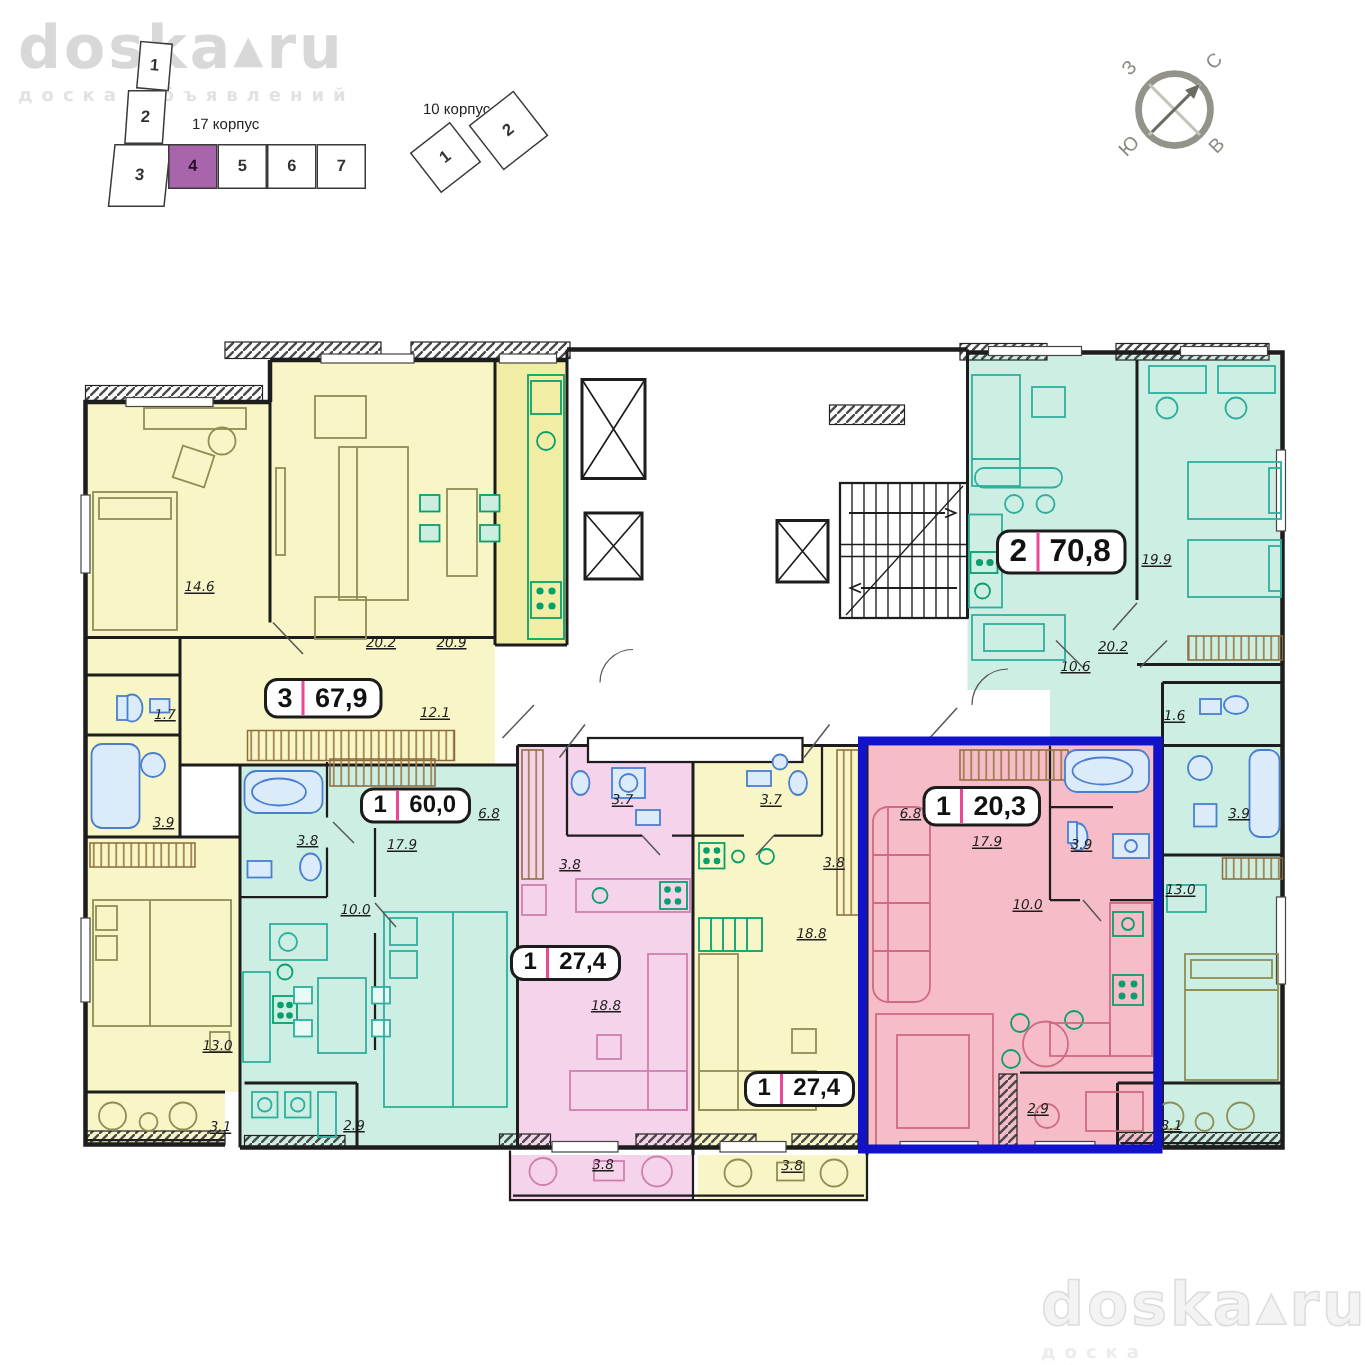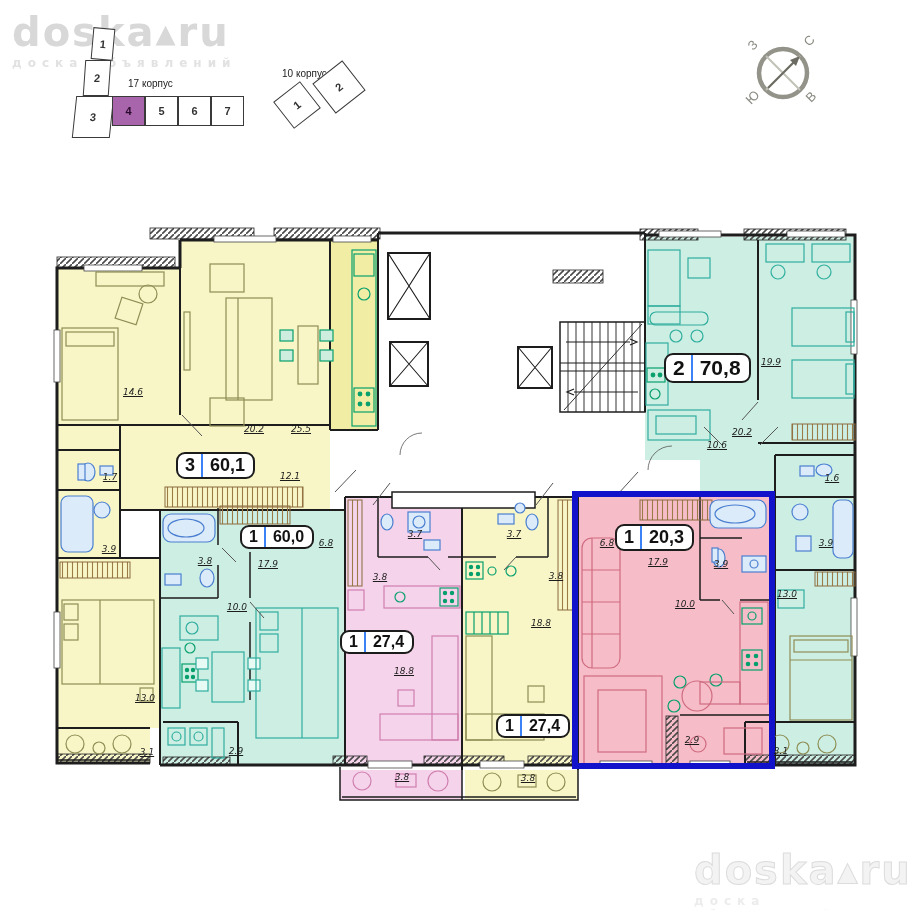--- a/index.html
+++ b/index.html
@@ -26,21 +26,21 @@
   
   #compass{position:absolute;left:735px;top:25px;width:110px;height:100px;}
   
   .room-label{position:absolute;transform:translate(-50%,-50%);
       font-family:"DejaVu Sans",sans-serif;font-style:italic;font-size:9px;
       color:#1c1c1c;text-decoration:underline;white-space:nowrap;}
   .apt-label{position:absolute;display:inline-flex;align-items:center;background:#fff;
       border:2px solid #1c1c1c;border-radius:9px;color:#111;
       font-family:"Liberation Sans",sans-serif;font-weight:bold;white-space:nowrap;}
   .apt-label .num{padding:1px 6px 1px 7px;}
-  .apt-label .area{border-left:2px solid #3b82f6;padding:1px 8px 1px 7px;}
+  .apt-label .area{border-left:2px solid #ec4899;padding:1px 8px 1px 7px;}
   .fs18{font-size:18px;} .fs20{font-size:21px;} .fs16{font-size:16px;}
 </style>
 </head>
 <body>
 
 <div id="stage">
 
   <div class="wm wm-tl" style="left:12px;top:12px;">
     <div class="logo">doska▴ru</div>
     <div class="tag">доска объявлений</div>
@@ -387,21 +387,21 @@
       <path d="M648,470 A24,24 0 0 1 672,446" stroke-width="0.8"></path>
       <path d="M400,455 A22,22 0 0 1 422,433" stroke-width="0.8"></path>
     </g>
 
     <rect x="575" y="494" width="197" height="272" fill="none" stroke="#1212cb" stroke-width="6"></rect>
   </svg>
 
   <div id="plan-labels">
       <span class="room-label" style="left: 133px; top: 392px;">14.6</span>
       <span class="room-label" style="left: 254px; top: 429px;">20.2</span>
-      <span class="room-label" style="left: 301px; top: 429px;">25.5</span>
+      <span class="room-label" style="left: 301px; top: 429px;">20.9</span>
       <span class="room-label" style="left: 290px; top: 476px;">12.1</span>
       <span class="room-label" style="left: 110px; top: 477px;">1.7</span>
       <span class="room-label" style="left: 109px; top: 549px;">3.9</span>
       <span class="room-label" style="left: 145px; top: 698px;">13.0</span>
       <span class="room-label" style="left: 147px; top: 752px;">3.1</span>
       <span class="room-label" style="left: 326px; top: 543px;">6.8</span>
       <span class="room-label" style="left: 205px; top: 561px;">3.8</span>
       <span class="room-label" style="left: 268px; top: 564px;">17.9</span>
       <span class="room-label" style="left: 237px; top: 607px;">10.0</span>
       <span class="room-label" style="left: 236px; top: 751px;">2.9</span>
@@ -411,32 +411,32 @@
       <span class="room-label" style="left: 402px; top: 777px;">3.8</span>
       <span class="room-label" style="left: 514px; top: 534px;">3.7</span>
       <span class="room-label" style="left: 556px; top: 576px;">3.8</span>
       <span class="room-label" style="left: 541px; top: 623px;">18.8</span>
       <span class="room-label" style="left: 528px; top: 778px;">3.8</span>
       <span class="room-label" style="left: 607px; top: 543px;">6.8</span>
       <span class="room-label" style="left: 658px; top: 562px;">17.9</span>
       <span class="room-label" style="left: 721px; top: 564px;">3.9</span>
       <span class="room-label" style="left: 685px; top: 604px;">10.0</span>
       <span class="room-label" style="left: 692px; top: 740px;">2.9</span>
-      <span class="room-label" style="left: 771px; top: 362px;">19.9</span>
+      <span class="room-label" style="left: 771px; top: 374px;">19.9</span>
       <span class="room-label" style="left: 742px; top: 432px;">20.2</span>
       <span class="room-label" style="left: 717px; top: 445px;">10.6</span>
-      <span class="room-label" style="left: 832px; top: 478px;">1.6</span>
+      <span class="room-label" style="left: 783px; top: 478px;">1.6</span>
       <span class="room-label" style="left: 826px; top: 543px;">3.9</span>
       <span class="room-label" style="left: 787px; top: 594px;">13.0</span>
       <span class="room-label" style="left: 781px; top: 751px;">3.1</span>
     </div>
 
   <div class="apt-label fs18" style="left:176px;top:452px;">
     <span class="num">3</span>
-    <span class="area">60,1</span>
+    <span class="area">67,9</span>
   </div>
   <div class="apt-label fs16" style="left:240px;top:525px;">
     <span class="num">1</span>
     <span class="area">60,0</span>
   </div>
   <div class="apt-label fs20" style="left:664px;top:353px;">
     <span class="num">2</span>
     <span class="area">70,8</span>
   </div>
   <div class="apt-label fs16" style="left:340px;top:630px;">

